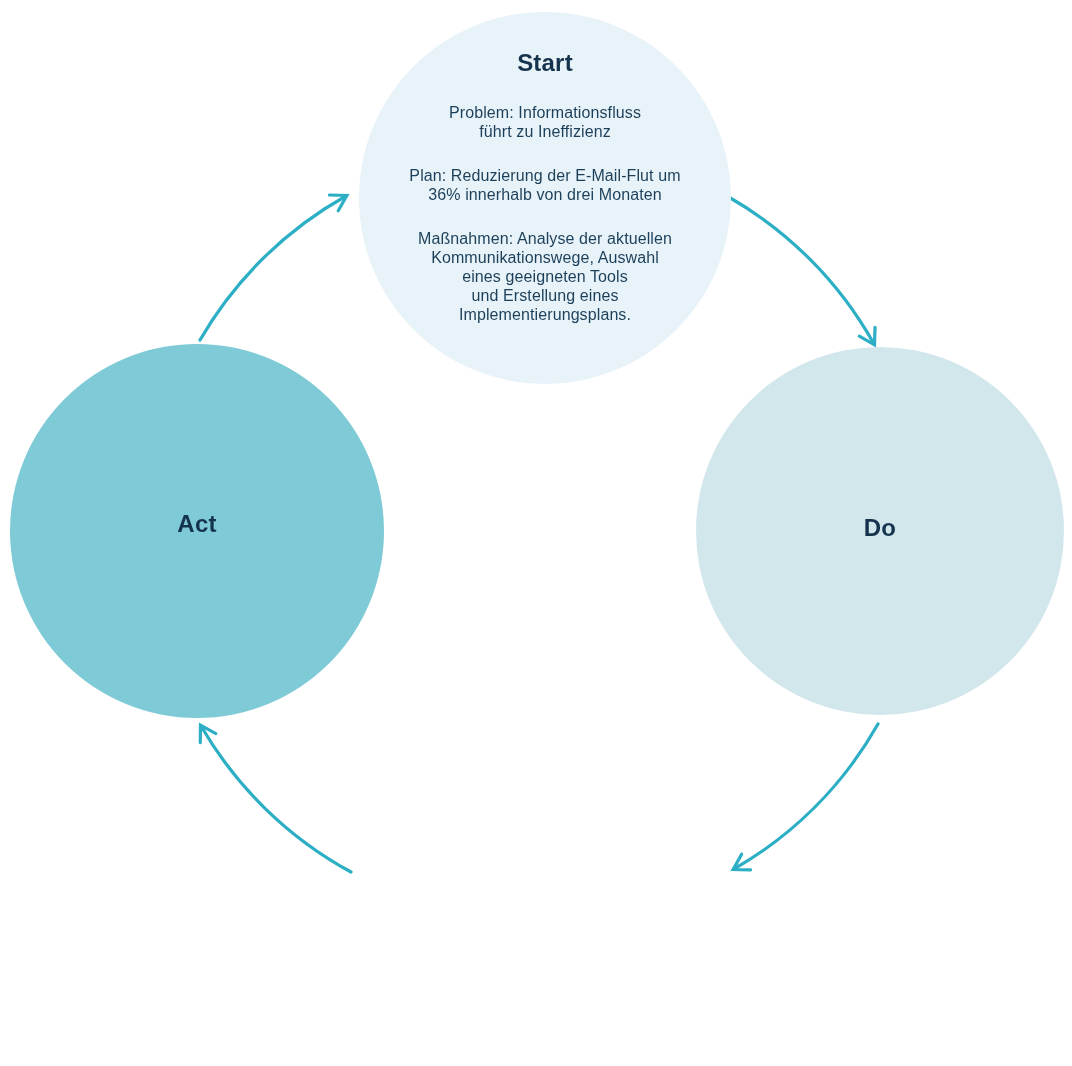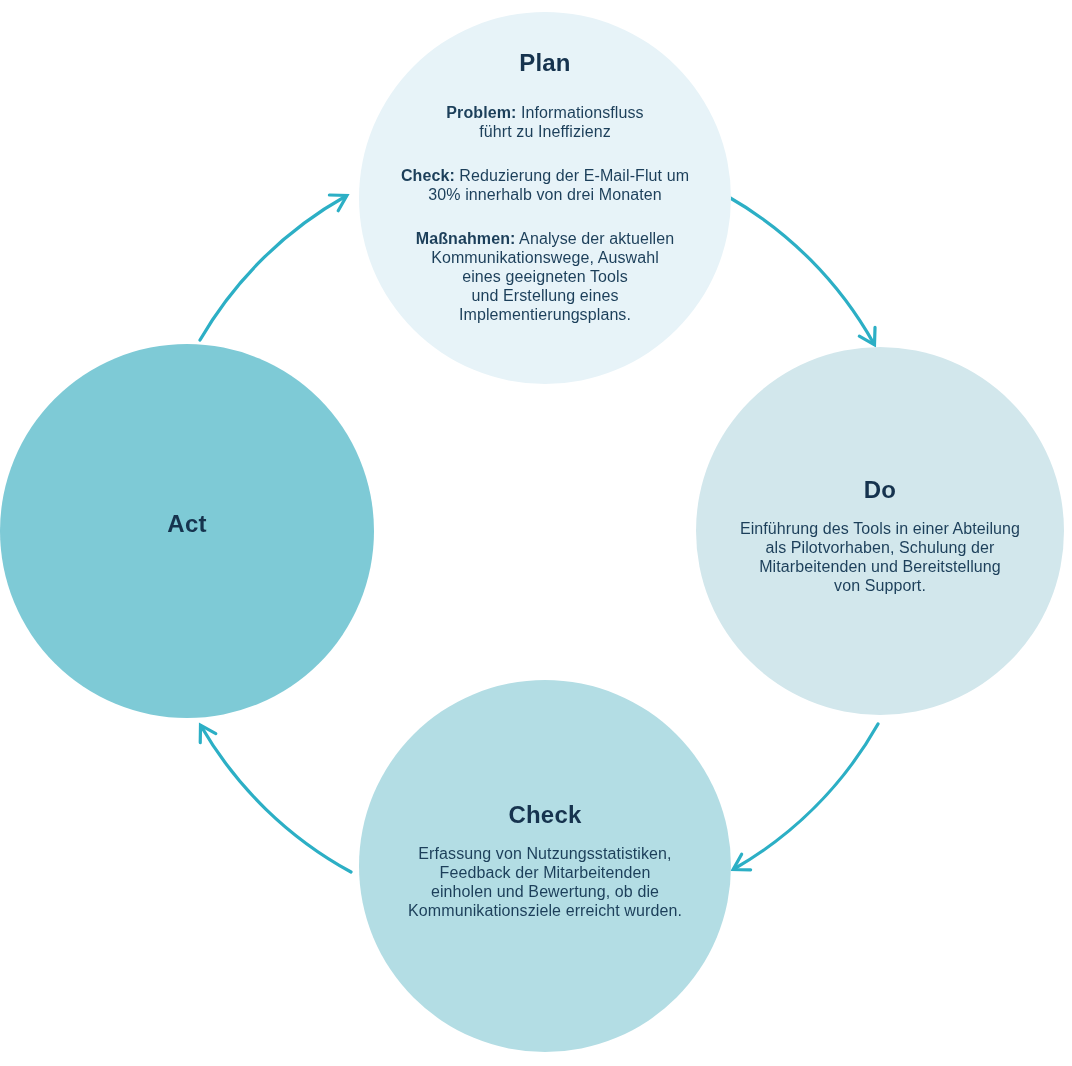--- a/index.html
+++ b/index.html
@@ -34,25 +34,25 @@
     letter-spacing: 0.2px;
   }
   .circle p {
     font-size: 16px;
     line-height: 19px;
     margin: 0;
     white-space: pre-line;
     letter-spacing: 0.1px;
     width: 100%;
   }
-  .circle p b { font-weight: bold; }
+  .circle p b { font-weight: normal; }
   .plan  { left: 359px; top: 12px;  width: 372px; height: 372px; padding-bottom: 16px; }
   .do    { left: 696px; top: 347px; width: 368px; height: 368px; }
   .check { left: 359px; top: 680px; width: 372px; height: 372px; padding-bottom: 12px; }
-  .act   { left: 0;   top: 344px; width: 374px; height: 374px; }
+  .act   { left: 10px;   top: 344px; width: 374px; height: 374px; }
   .plan h2 { margin-bottom: 25px; }
   .plan p { margin-bottom: 25px; }
   .plan p:last-child { margin-bottom: 8px; }
 </style>
 </head>
 <body>
 
 <div class="stage" style="background: rgb(255, 255, 255);">
 
   <svg class="arrows" viewBox="0 0 1072 1066" xmlns="http://www.w3.org/2000/svg">
@@ -61,45 +61,34 @@
         <path d="M5 3 L20 12 L5 21" fill="none" stroke-width="3.2" stroke-linecap="round" style="stroke: rgb(44, 175, 197);"></path>
       </marker>
     </defs>
     <path d="M 727 196 A 388 388 0 0 1 874 344" fill="none" stroke-width="3.2" stroke-linecap="round" marker-end="url(#arrowhead)" style="stroke: rgb(44, 175, 197);"></path>
     <path d="M 878 724 A 388 388 0 0 1 734 869" fill="none" stroke-width="3.2" stroke-linecap="round" marker-end="url(#arrowhead)" style="stroke: rgb(44, 175, 197);"></path>
     <path d="M 351 872 A 388 388 0 0 1 201 726" fill="none" stroke-width="3.2" stroke-linecap="round" marker-end="url(#arrowhead)" style="stroke: rgb(44, 175, 197);"></path>
     <path d="M 200 340 A 388 388 0 0 1 346 196" fill="none" stroke-width="3.2" stroke-linecap="round" marker-end="url(#arrowhead)" style="stroke: rgb(44, 175, 197);"></path>
   </svg>
 
   <div class="circle plan" style="background: rgb(231, 243, 248); color: rgb(28, 63, 90);">
-    <h2 style="color: rgb(22, 51, 78);">Plan</h2>
+    <h2 style="color: rgb(22, 51, 78);">Start</h2>
     <p><b>Problem:</b><span> Informationsfluss
 führt zu Ineffizienz</span></p>
-    <p><b>Check:</b><span> Reduzierung der E-Mail-Flut um
-30% innerhalb von drei Monaten</span></p>
+    <p><b>Plan:</b><span> Reduzierung der E-Mail-Flut um
+36% innerhalb von drei Monaten</span></p>
     <p><b>Maßnahmen:</b><span> Analyse der aktuellen
 Kommunikationswege, Auswahl
 eines geeigneten Tools
 und Erstellung eines
 Implementierungsplans.</span></p>
   </div>
 
   <div class="circle do" style="background: rgb(210, 231, 236); color: rgb(28, 63, 90);">
     <h2 style="color: rgb(22, 51, 78); margin-top: 8px;">Do</h2>
-    <p>Einführung des Tools in einer Abteilung
-als Pilotvorhaben, Schulung der
-Mitarbeitenden und Bereitstellung
-von Support.</p>
   </div>
 
-  <div class="circle check" style="background: rgb(179, 221, 228); color: rgb(28, 63, 90);">
-    <h2 style="color: rgb(22, 51, 78);">Check</h2>
-    <p>Erfassung von Nutzungsstatistiken,
-Feedback der Mitarbeitenden
-einholen und Bewertung, ob die
-Kommunikationsziele erreicht wurden.</p>
-  </div>
 
   <div class="circle act" style="background: rgb(126, 202, 214); color: rgb(28, 63, 90);">
     <h2 style="color: rgb(22, 51, 78);">Act</h2>
   </div>
 
 </div>
 
 </body></html>

